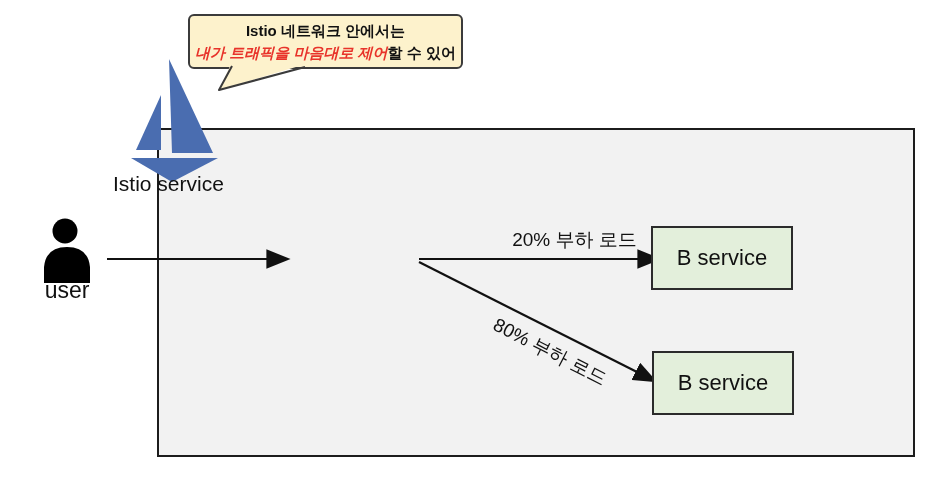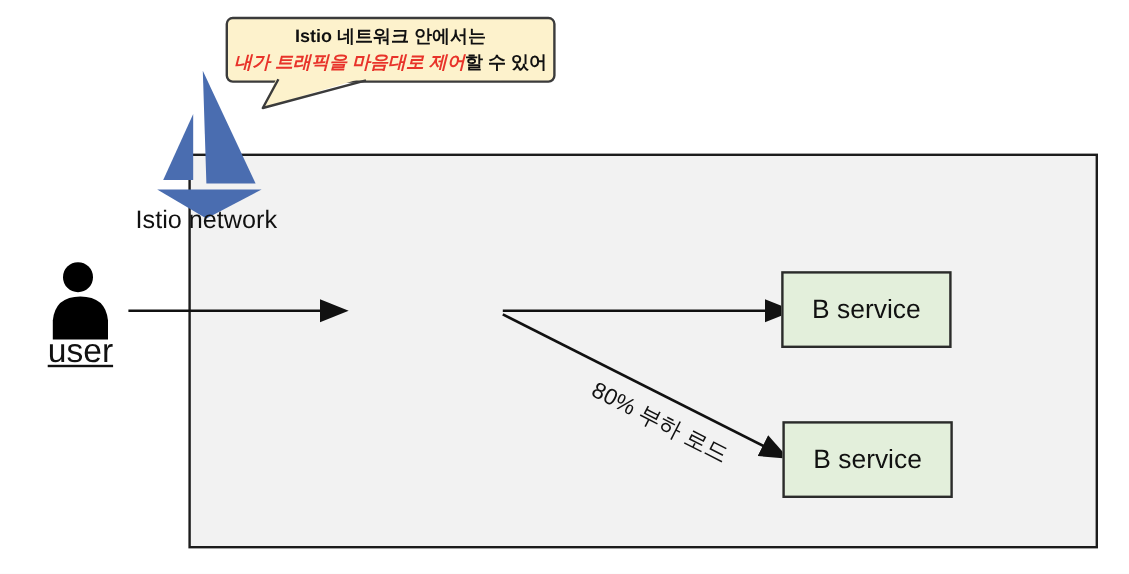--- a/index.html
+++ b/index.html
@@ -23,21 +23,21 @@
   .node-a { left:280px; top:226px; width:139px; height:65px; }
   .node-b-top { left:651px; top:226px; width:142px; height:64px; }
   .node-b-bottom { left:652px; top:351px; width:142px; height:64px; }
   .edge-label { font-size:19px; text-align:center; }
   .edge-label-top { left:492px; top:227px; width:165px; }
   .edge-label-bottom {
     left:465px; top:339px; width:170px;
     transform:rotate(27deg); transform-origin:center;
   }
   .istio-network-label { left:113px; top:172px; font-size:21px; }
-  .user-label { left:36px; top:277px; width:62px; font-size:28px; text-align:center;text-decoration:underline; }
+  .user-label { left:36px; top:277px; width:62px; font-size:23px; text-align:center; }
 </style>
 </head>
 <body>
 
 <div class="canvas">
 
   <svg width="941" height="478" viewBox="0 0 941 478">
     <defs>
       <marker id="arrow" viewBox="0 0 10 8" refX="1.5" refY="4" markerWidth="11" markerHeight="9" orient="auto">
         <path d="M0,0 L10,4 L0,8 Z" fill="#111111"></path>
@@ -66,21 +66,22 @@
     <line x1="107" y1="259" x2="270" y2="259" stroke="#111111" stroke-width="2.2" marker-end="url(#arrow)"></line>
     <line x1="419" y1="259" x2="641" y2="259" stroke="#111111" stroke-width="2.2" marker-end="url(#arrow)"></line>
     <line x1="419" y1="262" x2="639" y2="373" stroke="#111111" stroke-width="2.2" marker-end="url(#arrow)"></line>
   </svg>
 
   <div class="bubble-text">
     <span>Istio 네트워크 안에서는</span>
     <span><span class="red">내가 트래픽을 마음대로 제어</span><span>할 수 있어</span></span>
   </div>
 
-  <div class="label istio-network-label">Istio network</div>
+  <div class="label istio-network-label">Istio service</div>
   <div class="label user-label">user</div>
 
   <div class="node node-b-top">B service</div>
   <div class="node node-b-bottom">B service</div>
 
+  <div class="label edge-label edge-label-top">20% 부하 로드</div>
   <div class="label edge-label edge-label-bottom">80% 부하 로드</div>
 
 </div>
 
 </body></html>

